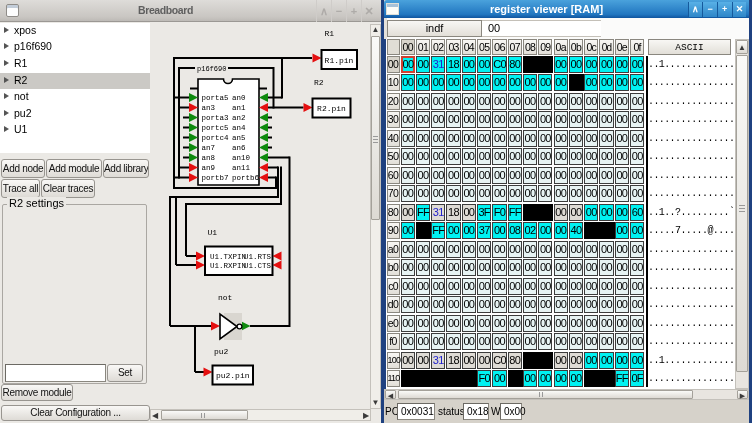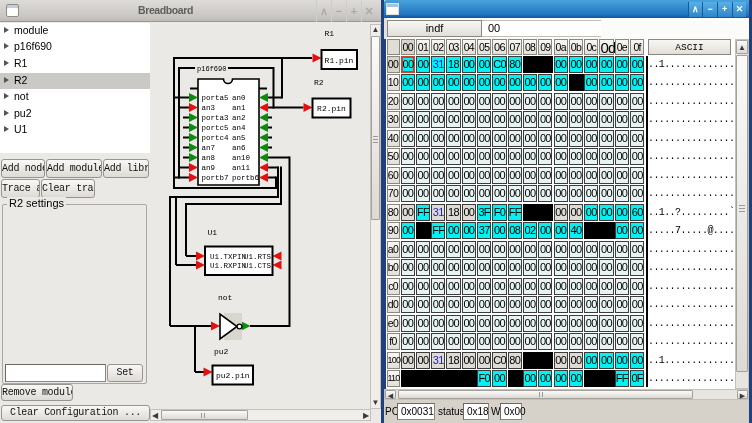--- a/index.html
+++ b/index.html
@@ -7,21 +7,21 @@
 .mono{font-family:"Liberation Mono",monospace;}
 
 #lw{left:0;top:0;width:383px;height:423px;background:#ebe9e5;}
 #lt{left:0;top:0;width:383px;height:22px;
  background:linear-gradient(#dedcd9,#c9c6c2 80%,#bdbab6);border-bottom:1px solid #9b9894;}
 #lt .ttl{width:100%;text-align:center;top:4px;left:-26px;font-size:10.5px;letter-spacing:-0.4px;font-weight:bold;color:#5f5f5f;}
 .wbtn{top:0;width:15px;height:22px;color:#aeaba8;font-weight:bold;font-size:11px;
  text-align:center;line-height:22px;border-left:1px solid #cfccc9;}
 
 .gbtn{background:linear-gradient(#f9f8f6,#dedbd6);border:1px solid #989590;border-radius:3px;
- font-size:10px;letter-spacing:-0.3px;color:#111;text-align:center;white-space:nowrap;overflow:hidden;font-family:Liberation Mono, monospace;}
+ font-size:10px;letter-spacing:-0.3px;color:#111;text-align:center;white-space:nowrap;overflow:hidden;}
 .tri{width:0;height:0;border-left:5px solid #555;border-top:3.5px solid transparent;
  border-bottom:3.5px solid transparent;}
 
 #rw{left:381px;top:0;width:371px;height:423px;background:#d6d2ca;
  border-left:3px solid #1f4180;border-right:3px solid #1f4180;}
 #rt{left:0;top:0;width:365px;height:18px;background:linear-gradient(#4aa2dc,#2176c0 80%,#0f549e);border-top-left-radius:3px;}
 #rt .ttl{width:100%;left:-20px;top:3px;text-align:center;font-size:11px;font-weight:bold;color:#fff;}
 .bbtn{top:1.5px;width:14.7px;height:15px;background:linear-gradient(#58b0e6,#2e86c8);
  border-left:1px solid #15599c;
  color:#fff;font-size:9px;font-weight:bold;text-align:center;line-height:15px;}
@@ -41,21 +41,21 @@
 <div class="abs ttl">Breadboard</div>
 <div class="abs" style="left:6px;top:4px;width:13px;height:13px;background:#fdfdfd;border:1px solid #8f8c88;border-radius:2px;box-shadow:inset 0 3px 0 #c3cdd9;"></div>
 <div class="abs wbtn" style="left:316px;">∧</div>
 <div class="abs wbtn" style="left:331px;">−</div>
 <div class="abs wbtn" style="left:346px;">+</div>
 <div class="abs wbtn" style="left:361px;">✕</div>
 </div>
 <div class="abs" style="left:0;top:23px;width:150px;height:130px;background:#fff;">
 <div class="abs" style="left:0;top:0.2px;width:150px;height:15.5px;"></div>
 <div class="abs tri" style="left:4px;top:3.7px;"></div>
-<div class="abs" style="left:14px;top:0.7px;font-size:10.5px;">module</div>
+<div class="abs" style="left:14px;top:0.7px;font-size:10.5px;">xpos</div>
 <div class="abs" style="left:0;top:16.8px;width:150px;height:15.5px;"></div>
 <div class="abs tri" style="left:4px;top:20.3px;"></div>
 <div class="abs" style="left:14px;top:17.3px;font-size:10.5px;">p16f690</div>
 <div class="abs" style="left:0;top:33.4px;width:150px;height:15.5px;"></div>
 <div class="abs tri" style="left:4px;top:36.9px;"></div>
 <div class="abs" style="left:14px;top:33.9px;font-size:10.5px;">R1</div>
 <div class="abs" style="left:0;top:50.0px;width:150px;height:15.5px;background:#cbc9c5;"></div>
 <div class="abs tri" style="left:4px;top:53.5px;"></div>
 <div class="abs" style="left:14px;top:50.5px;font-size:10.5px;">R2</div>
 <div class="abs" style="left:0;top:66.6px;width:150px;height:15.5px;"></div>
@@ -200,20 +200,21 @@
 <text x="232" y="130.3" font-family="Liberation Mono,monospace" font-size="7.5" text-anchor="start">an4</text>
 <text x="232" y="140.3" font-family="Liberation Mono,monospace" font-size="7.5" text-anchor="start">an5</text>
 <text x="232" y="150.3" font-family="Liberation Mono,monospace" font-size="7.5" text-anchor="start">an6</text>
 <text x="232" y="160.3" font-family="Liberation Mono,monospace" font-size="7.5" text-anchor="start">an10</text>
 <text x="232" y="170.3" font-family="Liberation Mono,monospace" font-size="7.5" text-anchor="start">an11</text>
 <text x="232" y="180.3" font-family="Liberation Mono,monospace" font-size="7.5" text-anchor="start">portb6</text>
 </svg>
 </div>
 <div id="rw" class="abs">
 <div id="rt" class="abs">
+<div class="abs ttl">register viewer [RAM]</div>
 <div class="abs" style="left:2px;top:3px;width:13px;height:12px;background:#fdfdf8;border:1px solid #e0e0d8;box-shadow:inset 0 3px 0 #a8c2d8;"></div>
 <div class="abs bbtn" style="left:303.5px;">∧</div>
 <div class="abs bbtn" style="left:318.2px;">−</div>
 <div class="abs bbtn" style="left:332.9px;">+</div>
 <div class="abs bbtn" style="left:347.6px;">✕</div>
 </div>
 <div class="abs" style="left:0;top:18px;width:365px;height:21px;background:#fbfbfa;"></div>
 <div class="abs" style="left:0;top:18px;width:3px;height:21px;background:#e4e1db;"></div>
 <div class="abs" style="left:97px;top:20px;width:120px;height:17px;background:#fff;border:1px solid #c4c0b8;border-right:none;font-size:11px;line-height:15px;padding-left:6px;">00</div>
 <div class="abs hcell" style="left:3px;top:20px;width:95px;height:17px;font-size:11px;line-height:15px;">indf</div>
@@ -226,21 +227,21 @@
 <div class="abs hcell" style="left:62.4px;top:0;width:14.3px;height:16px;font-size:10.5px;letter-spacing:-0.7px;">03</div>
 <div class="abs hcell" style="left:77.7px;top:0;width:14.3px;height:16px;font-size:10.5px;letter-spacing:-0.7px;">04</div>
 <div class="abs hcell" style="left:93.0px;top:0;width:14.3px;height:16px;font-size:10.5px;letter-spacing:-0.7px;">05</div>
 <div class="abs hcell" style="left:108.3px;top:0;width:14.3px;height:16px;font-size:11px;letter-spacing:-0.7px;">06</div>
 <div class="abs hcell" style="left:123.6px;top:0;width:14.3px;height:16px;font-size:10.5px;letter-spacing:-0.7px;">07</div>
 <div class="abs hcell" style="left:138.9px;top:0;width:14.3px;height:16px;font-size:10.5px;letter-spacing:-0.7px;">08</div>
 <div class="abs hcell" style="left:154.2px;top:0;width:14.3px;height:16px;font-size:10.5px;letter-spacing:-0.7px;">09</div>
 <div class="abs hcell" style="left:169.5px;top:0;width:14.3px;height:16px;font-size:10.5px;letter-spacing:-0.7px;">0a</div>
 <div class="abs hcell" style="left:184.8px;top:0;width:14.3px;height:16px;font-size:10.5px;letter-spacing:-0.7px;">0b</div>
 <div class="abs hcell" style="left:200.1px;top:0;width:14.3px;height:16px;font-size:10.5px;letter-spacing:-0.7px;">0c</div>
-<div class="abs hcell" style="left:215.4px;top:0;width:14.3px;height:16px;font-size:15px;letter-spacing:-0.7px;">0d</div>
+<div class="abs hcell" style="left:215.4px;top:0;width:14.3px;height:16px;font-size:10px;letter-spacing:-0.7px;">0d</div>
 <div class="abs hcell" style="left:230.7px;top:0;width:14.3px;height:16px;font-size:10.5px;letter-spacing:-0.7px;">0e</div>
 <div class="abs hcell" style="left:246.0px;top:0;width:14.3px;height:16px;font-size:10.5px;letter-spacing:-0.7px;">0f</div>
 <div class="abs hcell mono" style="left:264px;top:0;width:83px;height:16px;font-size:9.5px;">ASCII</div>
 <div class="abs hcell" style="left:2.5px;top:16.5px;width:13px;height:17.2px;font-size:10.5px;letter-spacing:-0.7px;line-height:15.2px;background:#d8d4cb;">00</div>
 <div class="abs cell" style="left:16.5px;top:16.5px;width:14.3px;height:17.2px;background:#00f2f2;border:2px solid #d04030;line-height:13px;font-size:11px;">00</div>
 <div class="abs cell" style="left:31.8px;top:16.5px;width:14.3px;height:17.2px;background:#00f2f2;">00</div>
 <div class="abs cell" style="left:47.1px;top:16.5px;width:14.3px;height:17.2px;background:#00f2f2;color:#2222cc;">31</div>
 <div class="abs cell" style="left:62.4px;top:16.5px;width:14.3px;height:17.2px;background:#00f2f2;">18</div>
 <div class="abs cell" style="left:77.7px;top:16.5px;width:14.3px;height:17.2px;background:#00f2f2;">00</div>
 <div class="abs cell" style="left:93.0px;top:16.5px;width:14.3px;height:17.2px;background:#00f2f2;">00</div>

